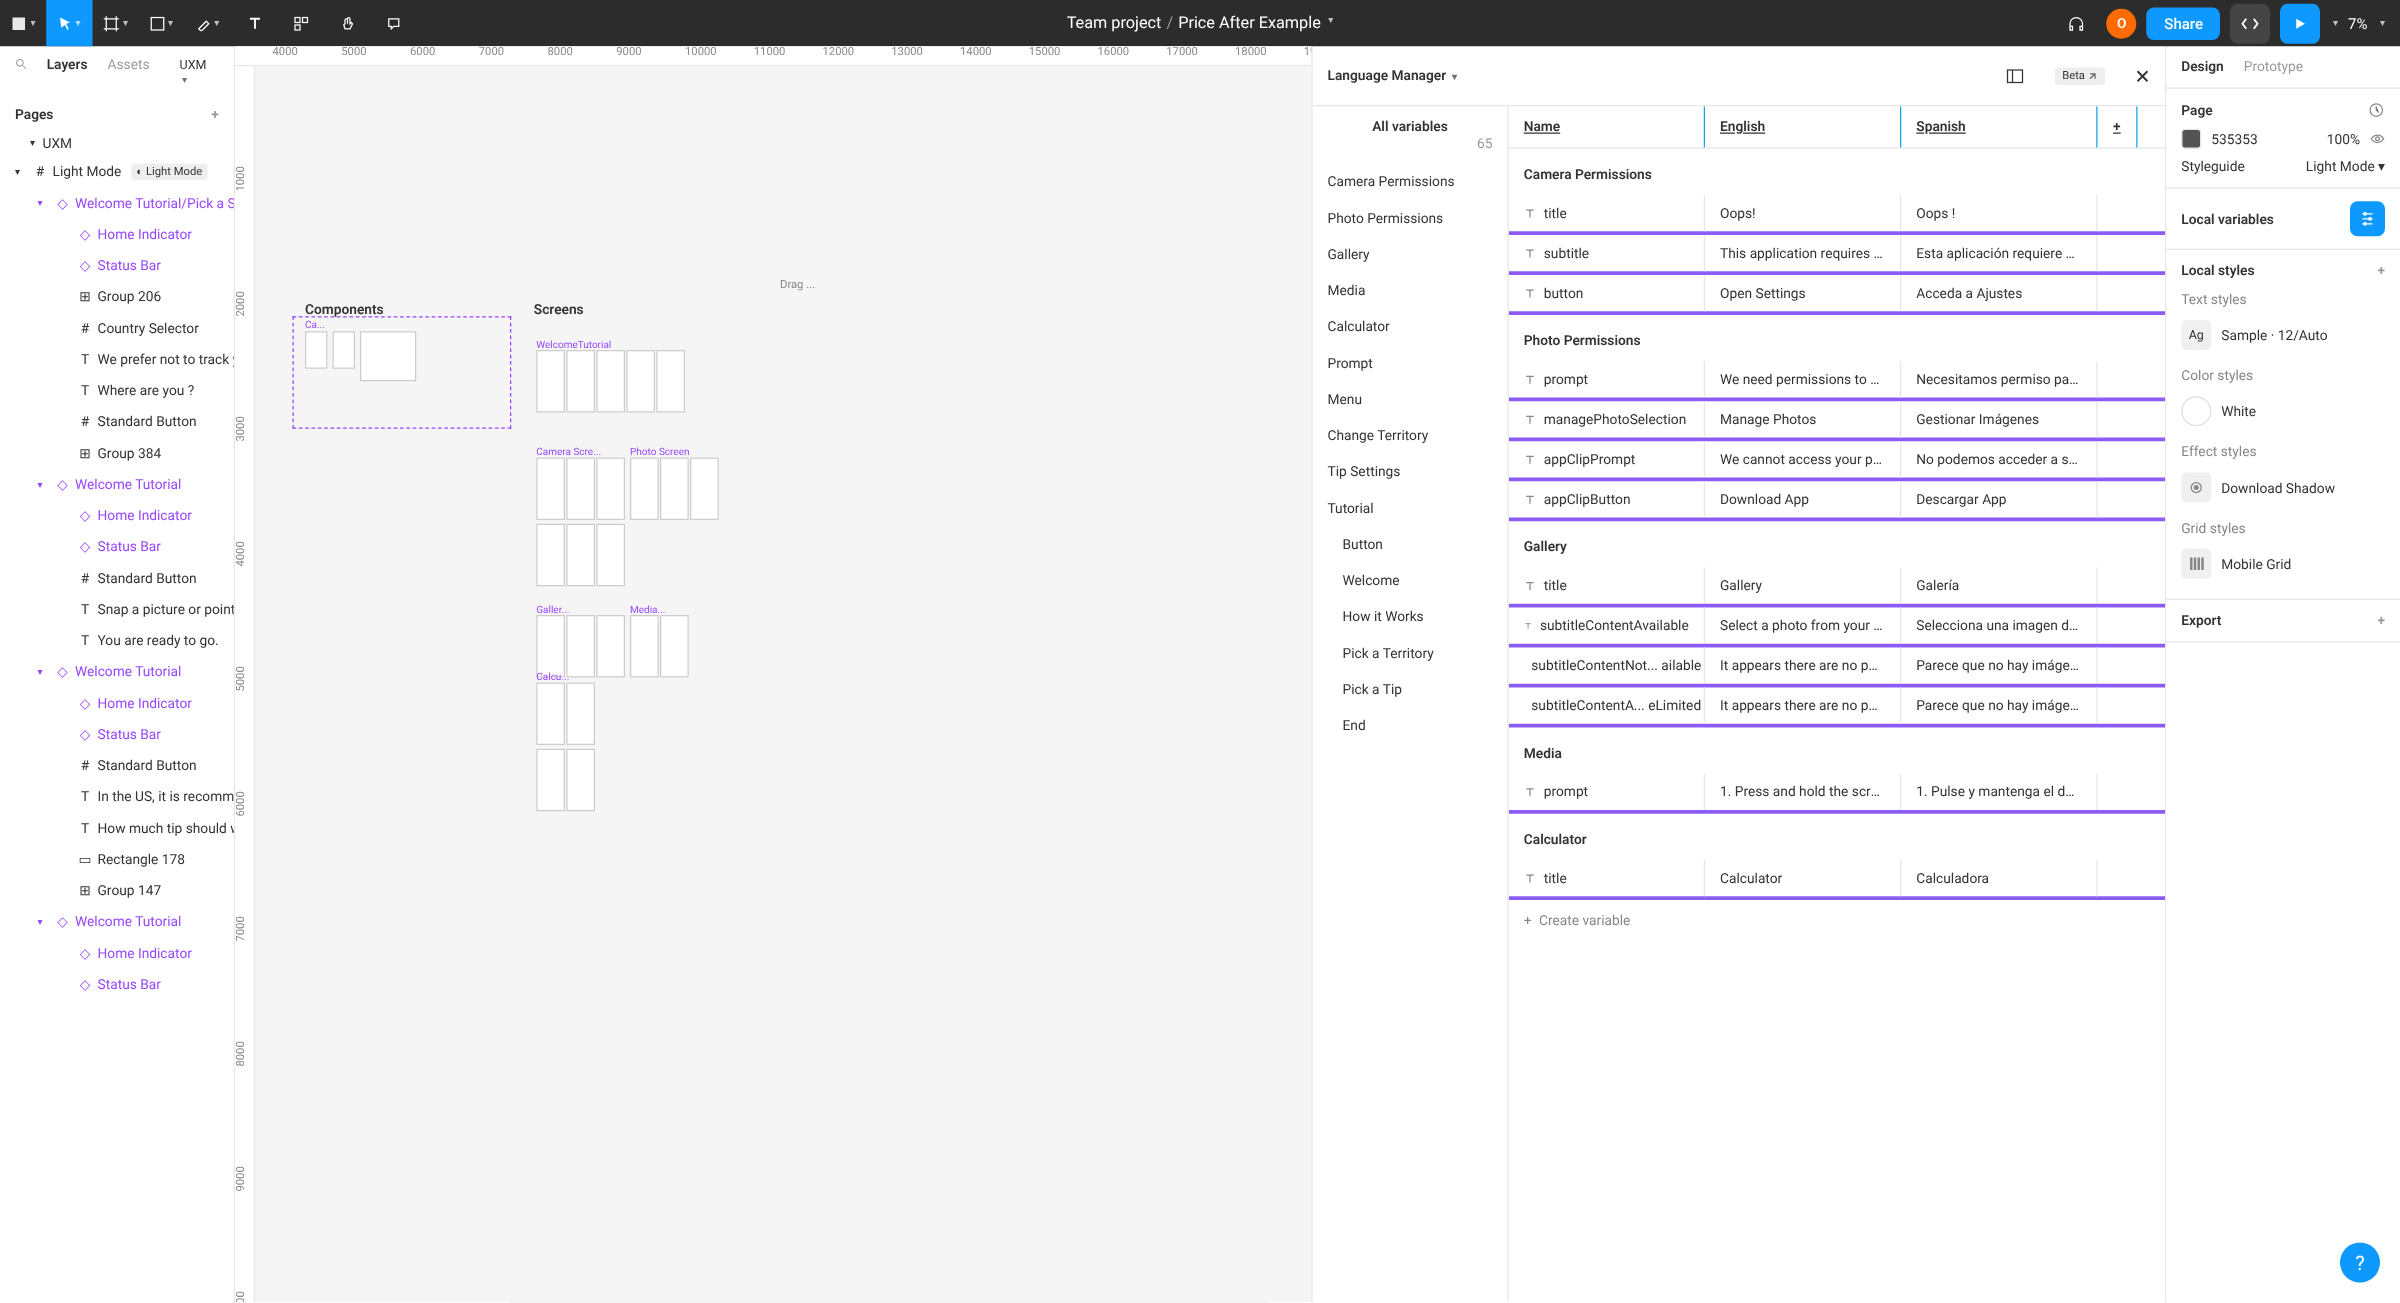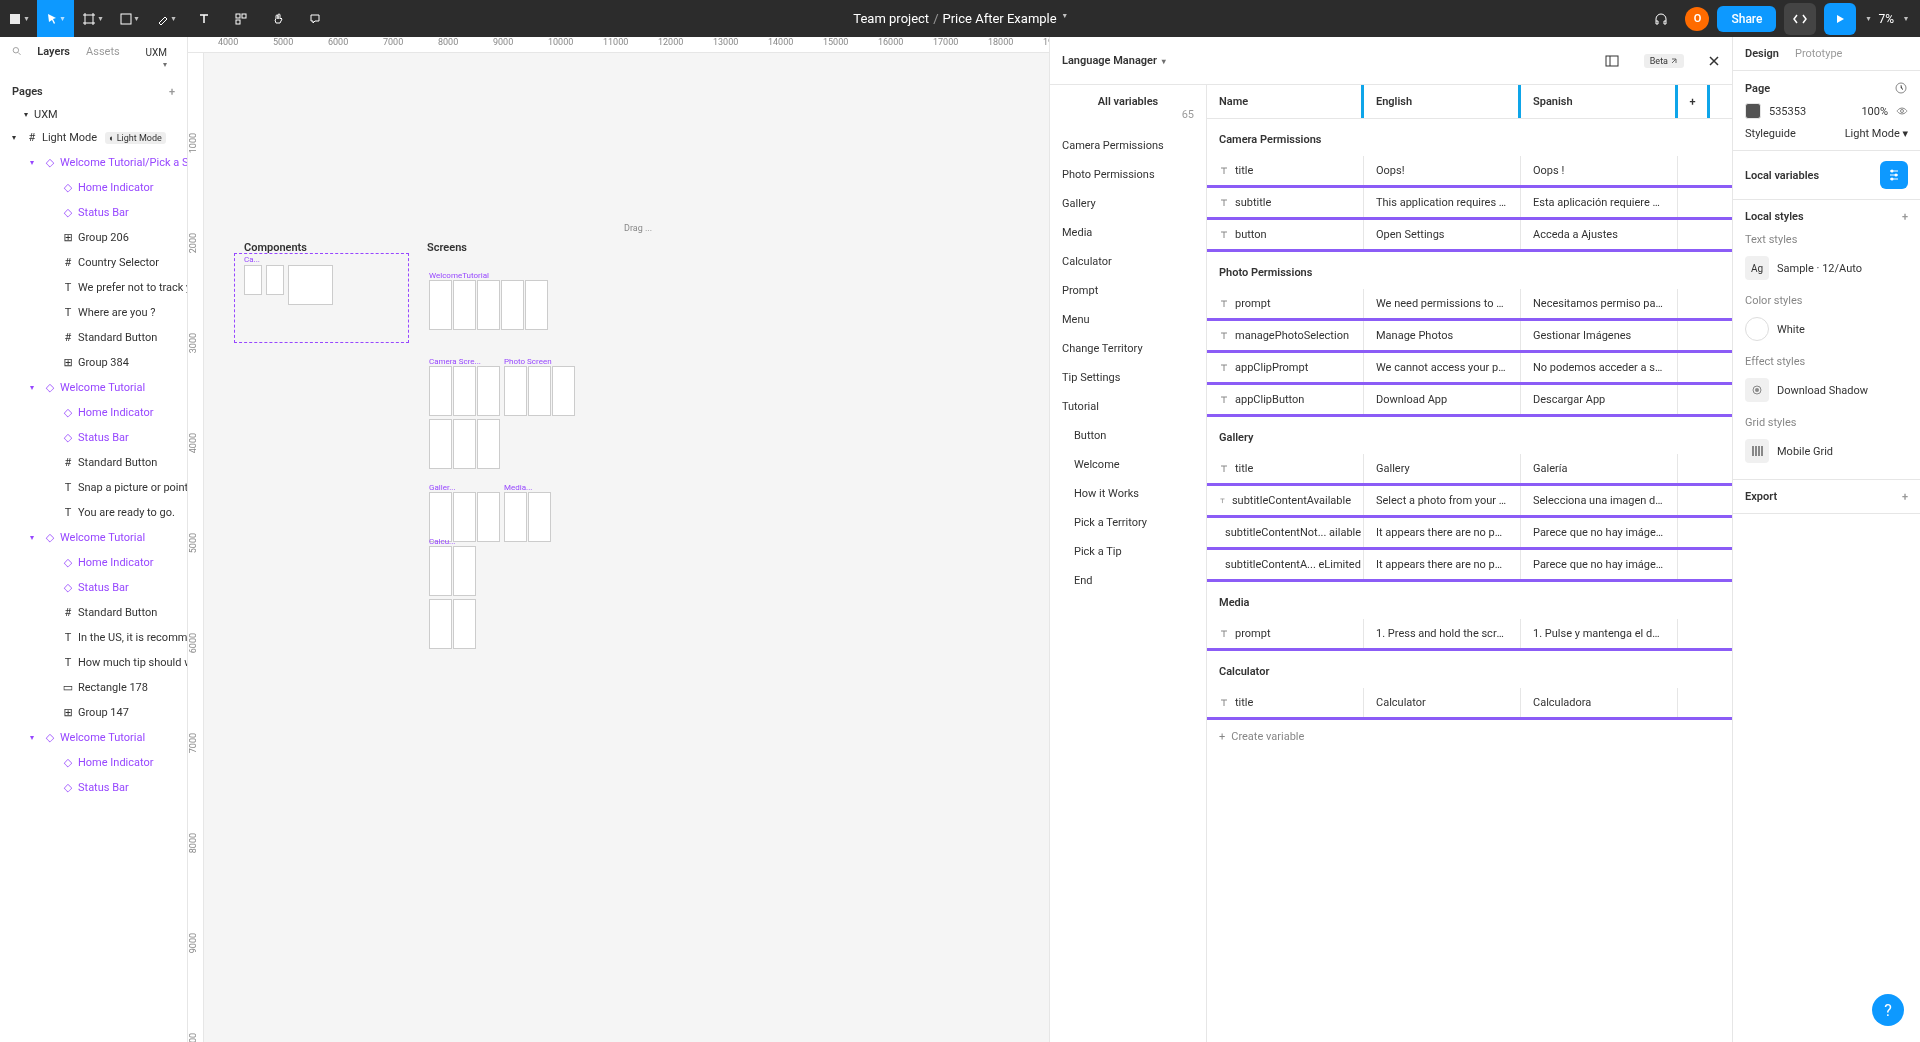--- a/index.html
+++ b/index.html
@@ -14,21 +14,21 @@
 .toolbar-right { margin-left: auto; display: flex; align-items: center; gap: 8px; padding-right: 12px; }
 .avatar { width: 24px; height: 24px; border-radius: 50%; background: #ff6b00; display: flex; align-items: center; justify-content: center; font-size: 11px; font-weight: 600; }
 .share-btn { background: #0d99ff; color: #fff; padding: 6px 14px; border-radius: 6px; font-size: 12px; font-weight: 500; }
 .icon-btn { width: 32px; height: 32px; display: flex; align-items: center; justify-content: center; border-radius: 6px; }
 .icon-btn.dark { background: #444; }
 .play-btn { width: 32px; height: 32px; background: #0d99ff; border-radius: 6px; display: flex; align-items: center; justify-content: center; }
 .zoom { font-size: 12px; }
 
 .main { flex: 1; display: flex; overflow: hidden; }
 .left-panel { width: 188px; border-right: 1px solid #e6e6e6; display: flex; flex-direction: column; background: #fff; }
-.left-tabs { display: flex; padding: 8px 12px; gap: 16px; font-size: 11px; position: relative; text-align: right; }
+.left-tabs { display: flex; padding: 8px 12px; gap: 16px; font-size: 11px; position: relative; }
 .left-tabs .tab { font-weight: 600; }
 .left-tabs .tab.inactive { opacity: 0.5; font-weight: 400; }
 .lib-badge { margin-left: auto; padding: 2px 8px; border-radius: 4px; font-size: 10px; }
 .pages-header { display: flex; align-items: center; padding: 6px 12px; font-size: 11px; font-weight: 600; }
 .pages-header .plus { margin-left: auto; opacity: 0.5; }
 .page-item { padding: 4px 12px 4px 24px; display: flex; align-items: center; gap: 6px; font-size: 11px; }
 .layers { flex: 1; overflow-y: auto; }
 .layer-row { display: flex; align-items: center; height: 25px; padding-left: 4px; font-size: 11px; gap: 4px; white-space: nowrap; overflow: hidden; }
 .layer-indent-1 { padding-left: 12px; }
 .layer-indent-2 { padding-left: 30px; }
@@ -55,21 +55,21 @@
 .lang-header-right { margin-left: auto; display: flex; align-items: center; gap: 24px; }
 .beta-badge { background: #eee; padding: 2px 6px; border-radius: 3px; font-size: 9px; display: flex; align-items: center; gap: 2px; }
 .lang-body { flex: 1; display: flex; overflow: hidden; }
 .lang-sidebar { width: 157px; border-right: 1px solid #e6e6e6; overflow-y: auto; }
 .lang-side-header { display: flex; align-items: center; padding: 10px 12px; font-size: 11px; font-weight: 600; flex-direction: column; }
 .lang-side-count { margin-left: auto; opacity: 0.5; font-weight: 400; }
 .lang-side-item { padding: 8px 12px; font-size: 11px; cursor: pointer; }
 .lang-side-item.sub { padding-left: 24px; }
 .lang-table { flex: 1; overflow-y: auto; }
 .lang-thead { display: flex; border-bottom: 1px solid #e6e6e6; background: #fff; position: sticky; top: 0; }
-.lang-th { padding: 10px 12px; font-size: 11px; font-weight: 600; border-right: 3px solid #0ea5e9; }
+.lang-th { padding: 10px 12px; font-size: 11px; font-weight: 600; border-right: 1px solid #0ea5e9; text-decoration: underline; }
 .lang-th.name { width: 157px; }
 .lang-th.col { width: 157px; }
 .lang-th.add { width: 32px; display: flex; align-items: center; justify-content: center; }
 .lang-section { padding: 14px 12px 10px; font-size: 11px; font-weight: 600; }
 .lang-row { display: flex; border-bottom: 3px solid #8b5cf6; justify-content: center; }
 .lang-cell { padding: 8px 12px; font-size: 11px; border-right: 1px solid #e6e6e6; overflow: hidden; text-overflow: ellipsis; white-space: nowrap; }
 .lang-cell.name { width: 157px; display: flex; align-items: center; gap: 6px; }
 .lang-cell.col { width: 157px; }
 .lang-cell.last { flex: 1; border-right: none; }
 .create-var { padding: 10px 12px; display: flex; align-items: center; gap: 6px; font-size: 11px; opacity: 0.6; }

